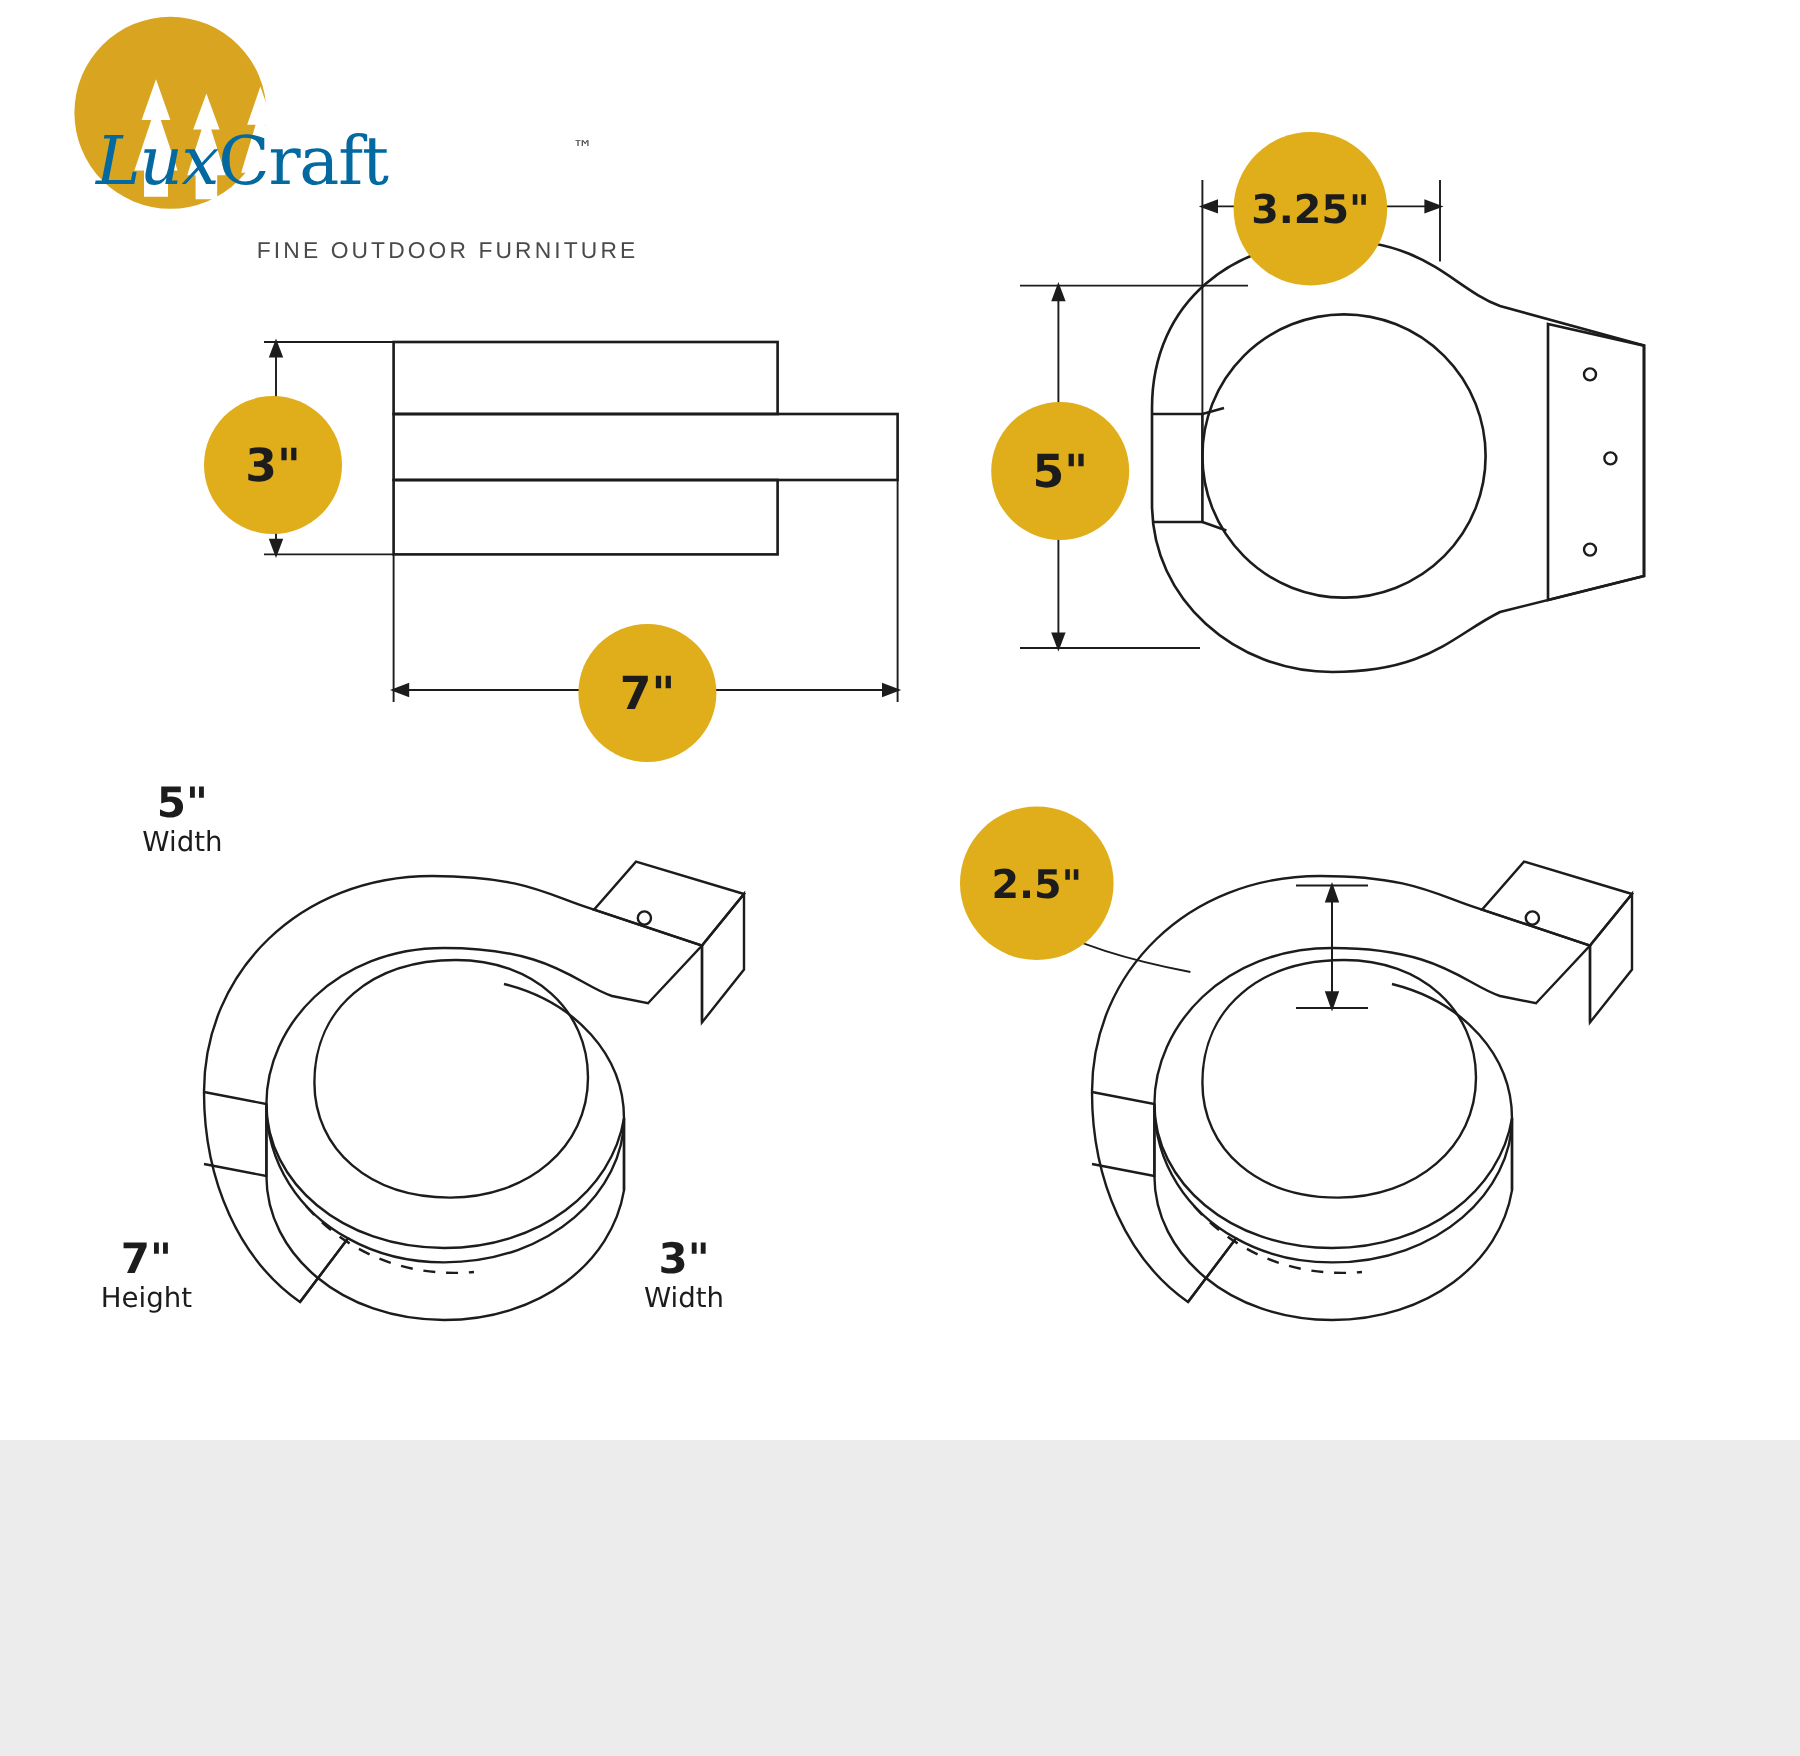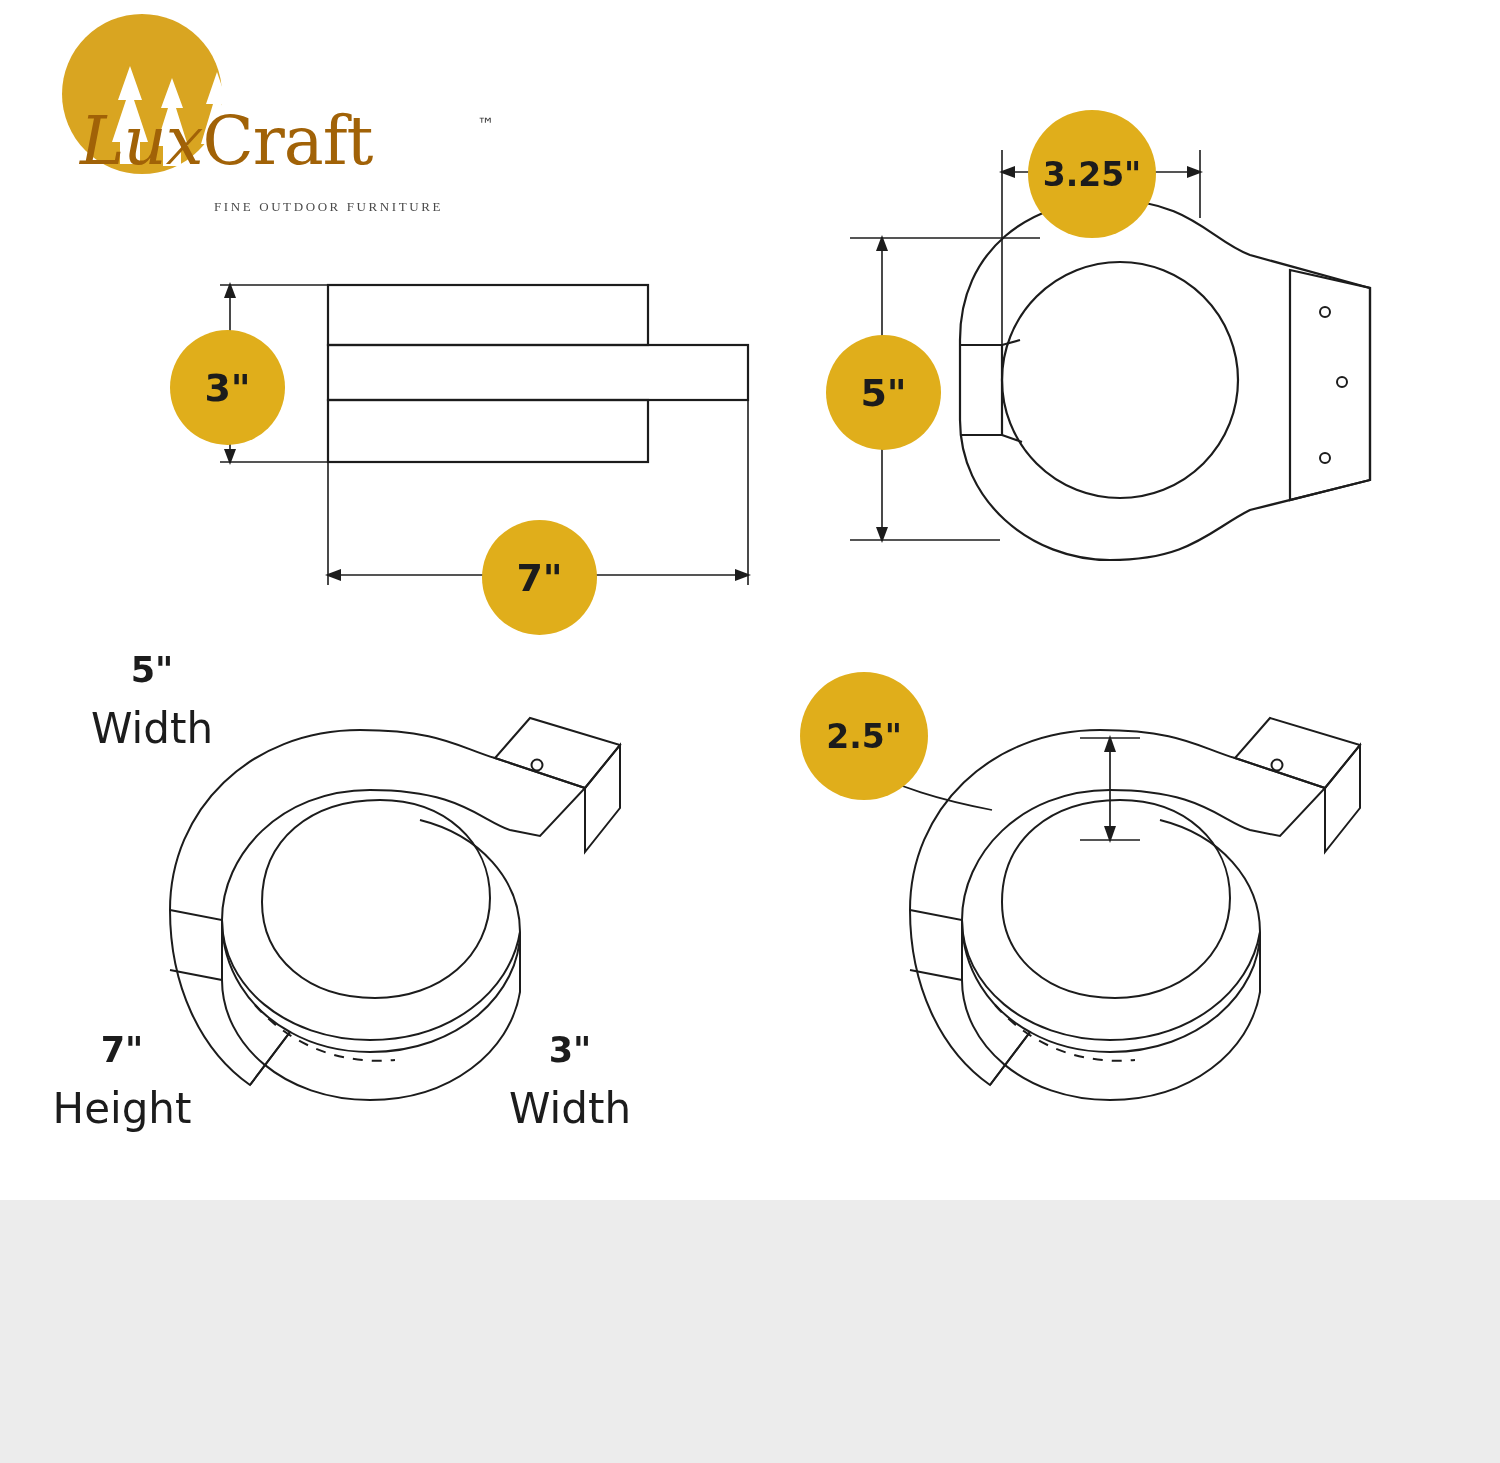--- a/index.html
+++ b/index.html
@@ -2,24 +2,24 @@
 <html><head>
 <meta charset="utf-8">
 <style>
   html,body{margin:0;padding:0;background:#ffffff;}
   body{width:1500px;height:1463px;position:relative;font-family:"DejaVu Sans",sans-serif;overflow:hidden;}
 
   
   .logo{position:absolute;left:62px;top:14px;width:470px;height:215px;}
   .logo-sun{position:absolute;left:0;top:0;width:160px;height:160px;border-radius:50%;background:#d9a521;}
   .logo-trees{position:absolute;left:6px;top:28px;}
-  .logo-word{position:absolute;left:18px;top:88px;font-family:"DejaVu Serif",serif;font-size:67px;color:#a16207;letter-spacing:-1px;}
+  .logo-word{position:absolute;left:18px;top:88px;font-family:"DejaVu Serif",serif;font-size:56px;color:#0369a1;letter-spacing:-1px;}
   .logo-word .lux{font-style:italic;}
   .logo-tm{position:absolute;left:415px;top:100px;font-size:17px;color:#3b3b3b;font-family:"DejaVu Sans",sans-serif;}
-  .logo-sub{position:absolute;left:152px;top:185px;font-size:13px;letter-spacing:2.6px;color:#4a4a4a;font-family:Liberation Serif, serif;}
+  .logo-sub{position:absolute;left:152px;top:185px;font-size:19px;letter-spacing:2.6px;color:#4a4a4a;font-family:Liberation Sans, sans-serif;}
 
   
   .panel{position:absolute;}
   #panel-side{left:120px;top:230px;width:700px;height:420px;}
   #panel-front{left:790px;top:90px;width:680px;height:540px;}
   #panel-iso-left{left:40px;top:640px;width:700px;height:540px;}
   #panel-iso-right{left:760px;top:640px;width:720px;height:540px;}
 
   
   .badge{position:absolute;border-radius:50%;background:#e0ae1b;color:#1c1c1c;
@@ -27,21 +27,21 @@
          font-weight:bold;font-family:"DejaVu Sans",sans-serif;}
   #badge-3in{left:170px;top:330px;width:115px;height:115px;font-size:38px;}
   #badge-7in{left:482px;top:520px;width:115px;height:115px;font-size:38px;}
   #badge-5in{left:826px;top:335px;width:115px;height:115px;font-size:38px;}
   #badge-325{left:1028px;top:110px;width:128px;height:128px;font-size:33px;}
   #badge-25{left:800px;top:672px;width:128px;height:128px;font-size:33px;}
 
   
   .lbl{position:absolute;font-family:"DejaVu Sans",sans-serif;color:#1c1c1c;text-align:center;}
   .lbl .val{font-weight:bold;font-size:35px;display:block;line-height:1.05;}
-  .lbl .nm{font-weight:normal;font-size:42px;display:block;line-height:1.15;margin-top:16px;}
+  .lbl .nm{font-weight:normal;font-size:23px;display:block;line-height:1.15;}
   #lbl-width{left:62px;top:652px;width:180px;}
   #lbl-depth{left:32px;top:1032px;width:180px;}
   #lbl-height{left:470px;top:1032px;width:200px;}
 
   
   .bottombar{position:absolute;left:0;top:1200px;width:1500px;height:263px;background:#ececec;}
 </style>
 </head>
 <body>
 

